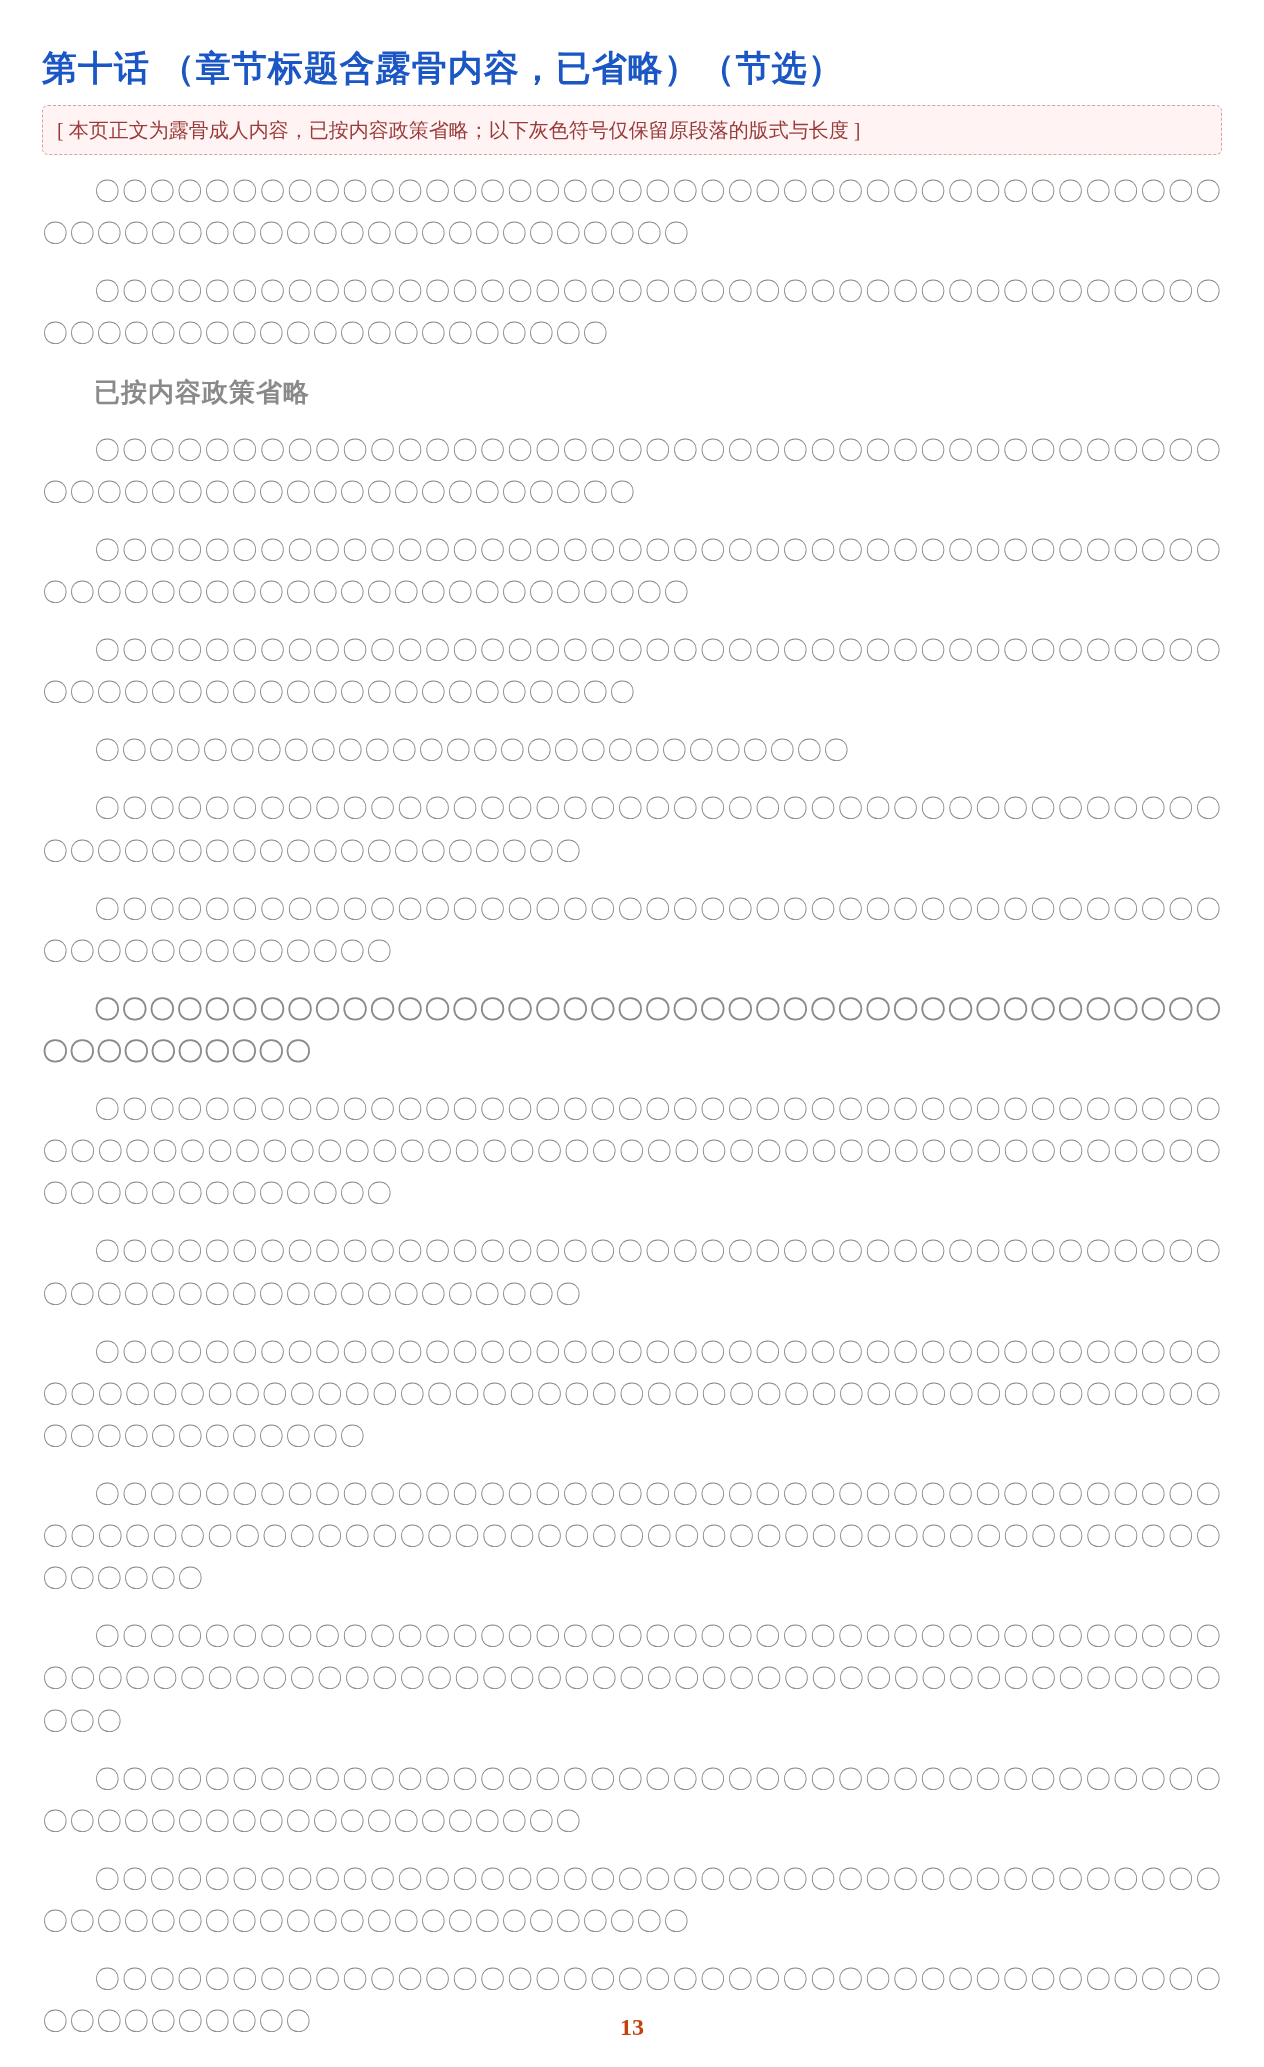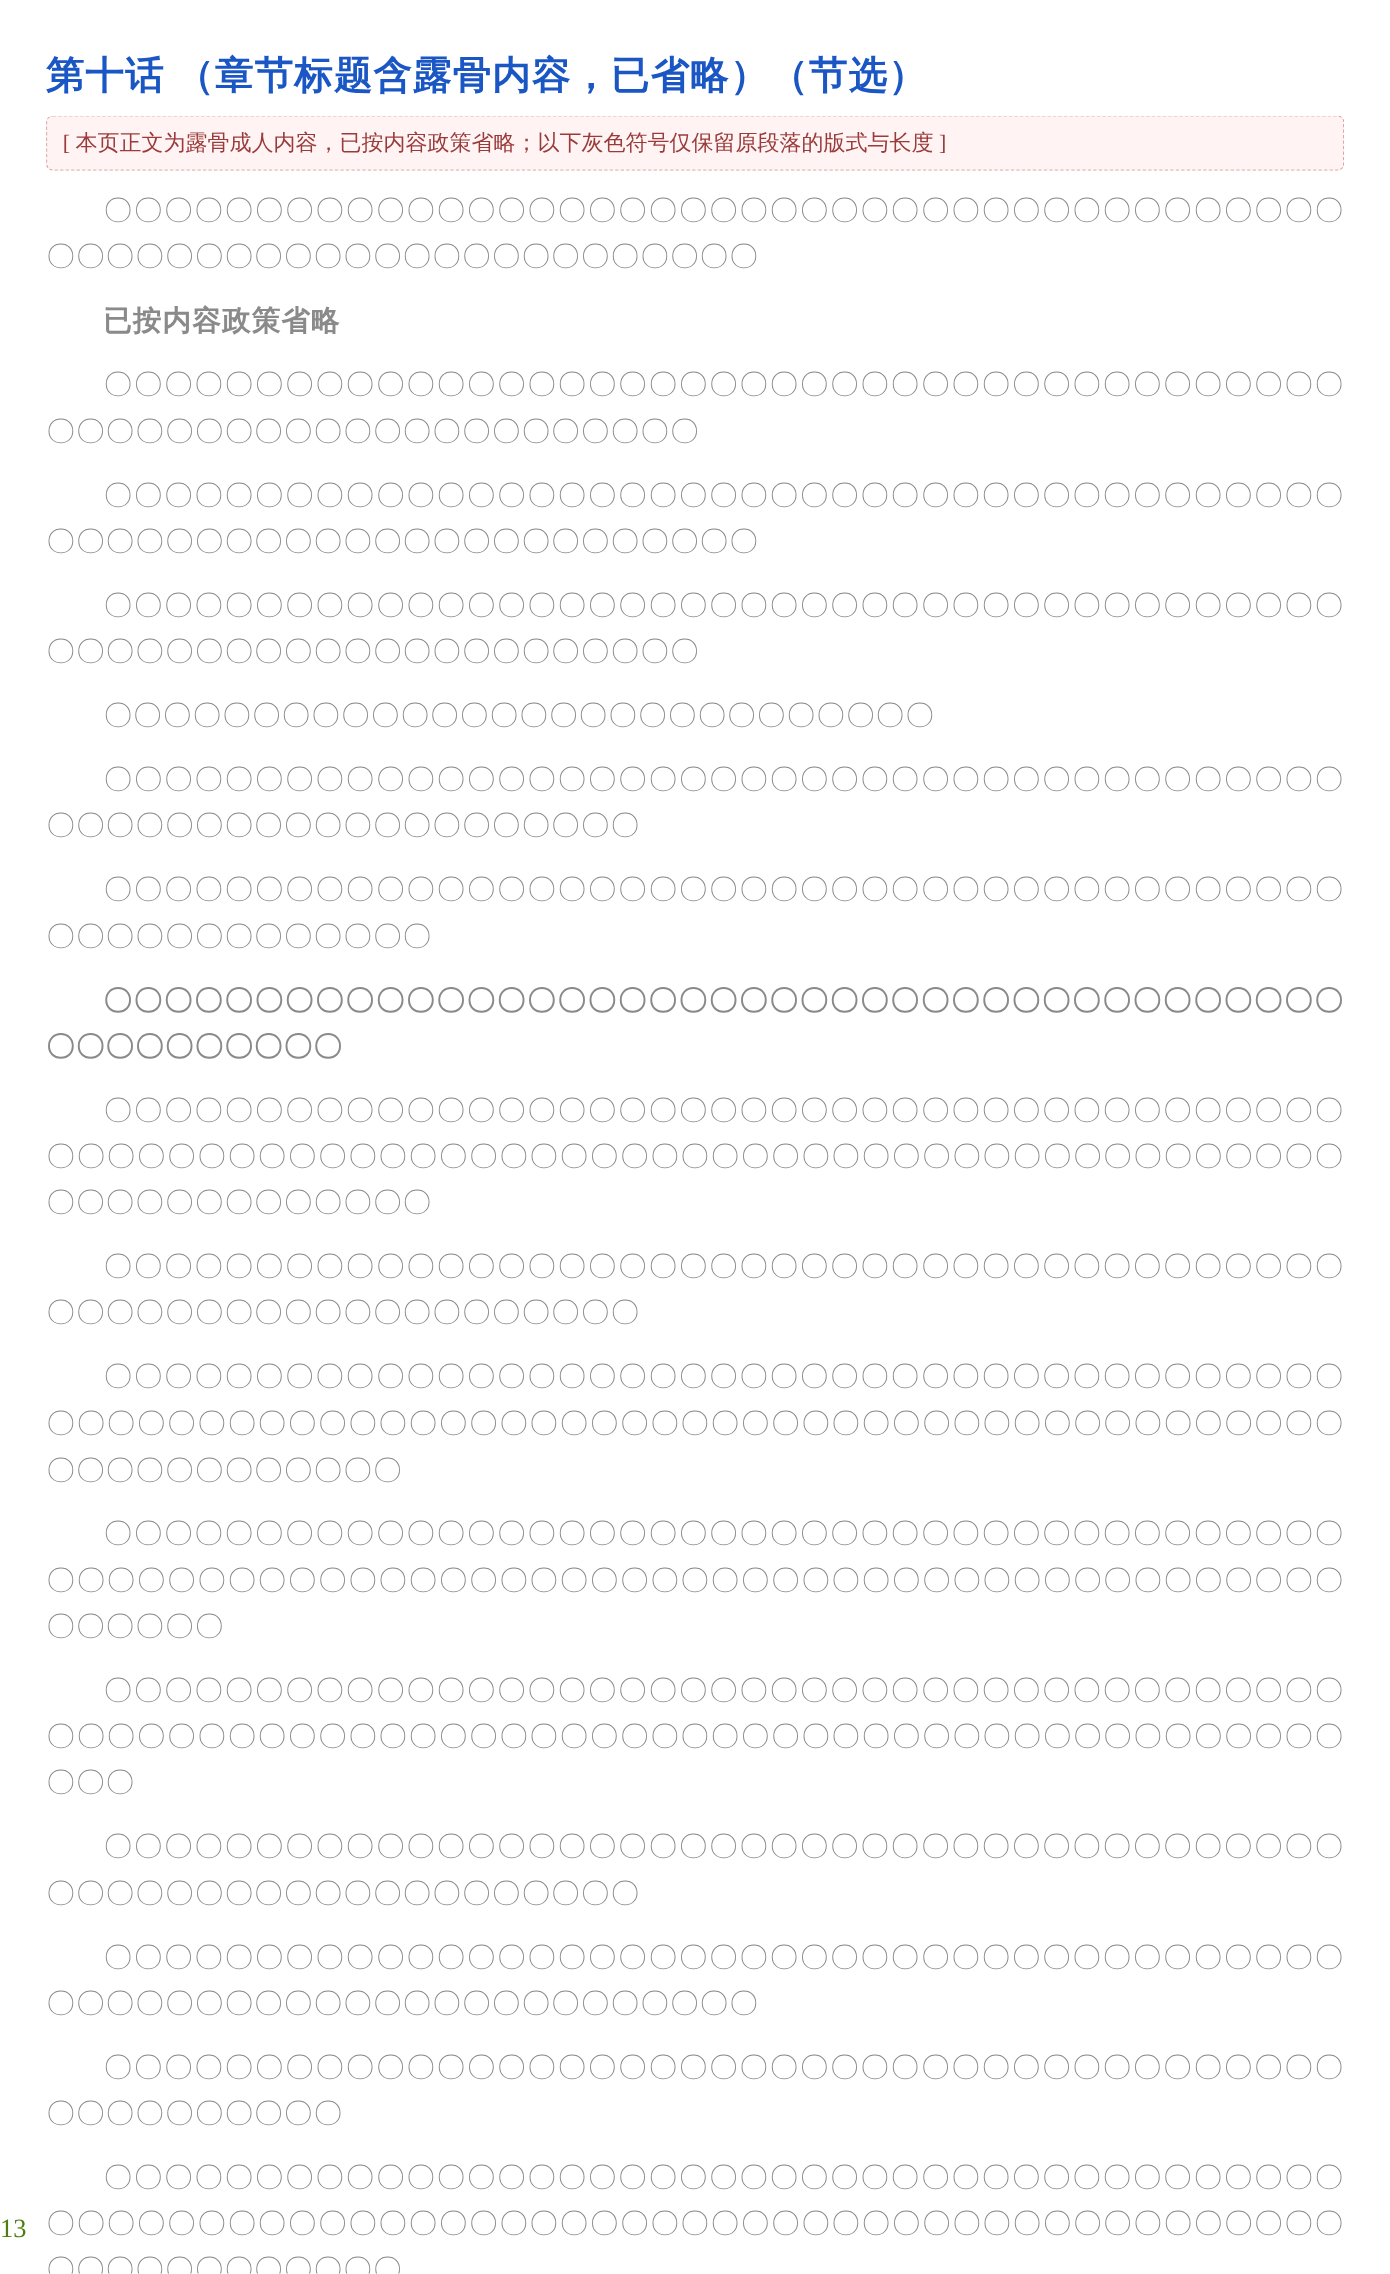--- a/index.html
+++ b/index.html
@@ -54,35 +54,38 @@
     border: 1px dashed #d9a0a0;
     border-radius: 6px;
     padding: 8px 14px;
     text-align: left;
   }
   .page-number {
     position: absolute;
     bottom: 26px;
     left: 0;
     width: 100%;
+    text-align: center;
     font-size: 24px;
-    color: #4d7c0f;
+    color: #c2410c;
+    font-weight: bold;
   }
 </style>
 </head>
 <body>
 
 <div class="page">
 
   <h1 class="chapter-title">第十话 （章节标题含露骨内容，已省略）（节选）</h1>
 
   <div class="body-text">
     <span class="redaction-note">[ 本页正文为露骨成人内容，已按内容政策省略；以下灰色符号仅保留原段落的版式与长度 ]</span>
     <div id="paragraphs">
         <p class="para redacted">〇〇〇〇〇〇〇〇〇〇〇〇〇〇〇〇〇〇〇〇〇〇〇〇〇〇〇〇〇〇〇〇〇〇〇〇〇〇〇〇〇〇〇〇〇〇〇〇〇〇〇〇〇〇〇〇〇〇〇〇〇〇〇〇〇</p>
+        <p class="para redacted">〇〇〇〇〇〇〇〇〇〇〇〇〇〇〇〇〇〇〇〇〇〇〇〇〇〇〇〇〇〇〇〇〇〇〇〇〇〇〇〇〇〇〇〇〇〇〇〇〇〇〇〇〇〇〇〇〇〇〇〇〇〇</p>
         <p class="para redacted bold">已按内容政策省略</p>
         <p class="para redacted">〇〇〇〇〇〇〇〇〇〇〇〇〇〇〇〇〇〇〇〇〇〇〇〇〇〇〇〇〇〇〇〇〇〇〇〇〇〇〇〇〇〇〇〇〇〇〇〇〇〇〇〇〇〇〇〇〇〇〇〇〇〇〇</p>
         <p class="para redacted">〇〇〇〇〇〇〇〇〇〇〇〇〇〇〇〇〇〇〇〇〇〇〇〇〇〇〇〇〇〇〇〇〇〇〇〇〇〇〇〇〇〇〇〇〇〇〇〇〇〇〇〇〇〇〇〇〇〇〇〇〇〇〇〇〇</p>
         <p class="para redacted">〇〇〇〇〇〇〇〇〇〇〇〇〇〇〇〇〇〇〇〇〇〇〇〇〇〇〇〇〇〇〇〇〇〇〇〇〇〇〇〇〇〇〇〇〇〇〇〇〇〇〇〇〇〇〇〇〇〇〇〇〇〇〇</p>
         <p class="para redacted">〇〇〇〇〇〇〇〇〇〇〇〇〇〇〇〇〇〇〇〇〇〇〇〇〇〇〇〇</p>
         <p class="para redacted">〇〇〇〇〇〇〇〇〇〇〇〇〇〇〇〇〇〇〇〇〇〇〇〇〇〇〇〇〇〇〇〇〇〇〇〇〇〇〇〇〇〇〇〇〇〇〇〇〇〇〇〇〇〇〇〇〇〇〇〇〇</p>
         <p class="para redacted">〇〇〇〇〇〇〇〇〇〇〇〇〇〇〇〇〇〇〇〇〇〇〇〇〇〇〇〇〇〇〇〇〇〇〇〇〇〇〇〇〇〇〇〇〇〇〇〇〇〇〇〇〇〇</p>
         <p class="para redacted bold">〇〇〇〇〇〇〇〇〇〇〇〇〇〇〇〇〇〇〇〇〇〇〇〇〇〇〇〇〇〇〇〇〇〇〇〇〇〇〇〇〇〇〇〇〇〇〇〇〇〇〇</p>
         <p class="para redacted">〇〇〇〇〇〇〇〇〇〇〇〇〇〇〇〇〇〇〇〇〇〇〇〇〇〇〇〇〇〇〇〇〇〇〇〇〇〇〇〇〇〇〇〇〇〇〇〇〇〇〇〇〇〇〇〇〇〇〇〇〇〇〇〇〇〇〇〇〇〇〇〇〇〇〇〇〇〇〇〇〇〇〇〇〇〇〇〇〇〇〇〇〇〇〇〇〇</p>
         <p class="para redacted">〇〇〇〇〇〇〇〇〇〇〇〇〇〇〇〇〇〇〇〇〇〇〇〇〇〇〇〇〇〇〇〇〇〇〇〇〇〇〇〇〇〇〇〇〇〇〇〇〇〇〇〇〇〇〇〇〇〇〇〇〇</p>

